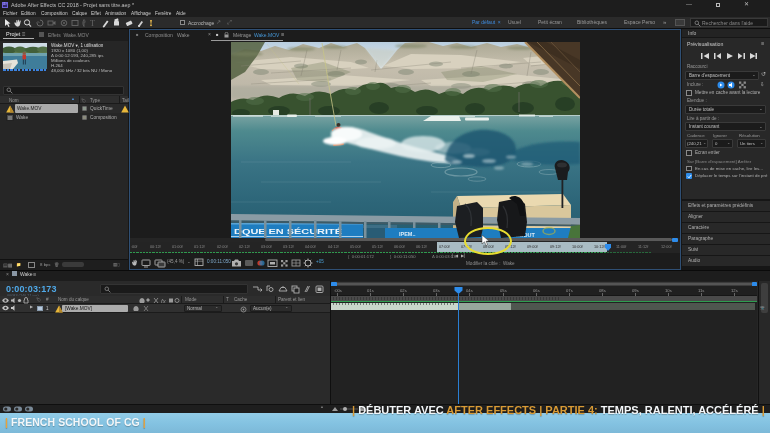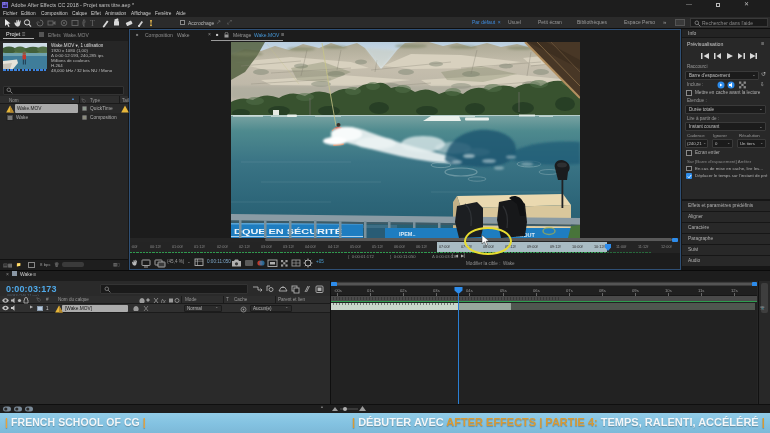--- a/index.html
+++ b/index.html
@@ -676,13 +676,13 @@
     </svg>
 <div class="t" style="left:320px;top:404.8px;font-size:8px;color:#777;transform:scale(0.5,0.5);">▲</div>
 <svg class="ab" style="left:332px;top:405px" width="34" height="7" viewBox="0 0 34 7">
       <path d="M0 6 L3 2 L6 6 Z" fill="#9a9a9a"></path>
       <line x1="8" y1="4" x2="26" y2="4" stroke="#555" stroke-width="1"></line>
       <circle cx="13" cy="4" r="2" fill="#b0b0b0"></circle>
       <path d="M27 6 L30.5 1 L34 6 Z" fill="#9a9a9a"></path>
     </svg>
 <div class="ab" style="left:0px;top:413px;width:770px;height:20px;background:linear-gradient(180deg,#92cce7 0%,#83c2e1 55%,#7db9d8 100%)"></div>
 <div class="t" id="bannerL" style="left:5px;top:416px;font-size:11px;color:#f4f7f9;font-weight:bold;letter-spacing:0.1px;transform:scale(0.95,1);text-shadow:0 1px 1px rgba(0,0,0,0.25)"><span style="color:#e8a33c">|</span> FRENCH SCHOOL OF CG <span style="color:#e8a33c">|</span></div>
-<div class="t" id="bannerR" style="left:352px;top:416px;font-size:11px;color:#f4f7f9;font-weight:bold;letter-spacing:0px;text-shadow:0 1px 1px rgba(0,0,0,0.25)"><span style="color:#d89a35">|</span> DÉBUTER AVEC <span style="color:#d89a35">AFTER EFFECTS | PARTIE 4:</span> TEMPS, RALENTI, ACCÉLÉRÉ <span style="color:#d89a35">|</span></div>
+<div class="t" id="bannerR" style="left:352px;top:404px;font-size:11px;color:#f4f7f9;font-weight:bold;letter-spacing:0px;text-shadow:0 1px 1px rgba(0,0,0,0.25)"><span style="color:#d89a35">|</span> DÉBUTER AVEC <span style="color:#d89a35">AFTER EFFECTS | PARTIE 4:</span> TEMPS, RALENTI, ACCÉLÉRÉ <span style="color:#d89a35">|</span></div>
 </div>
 </body></html>

